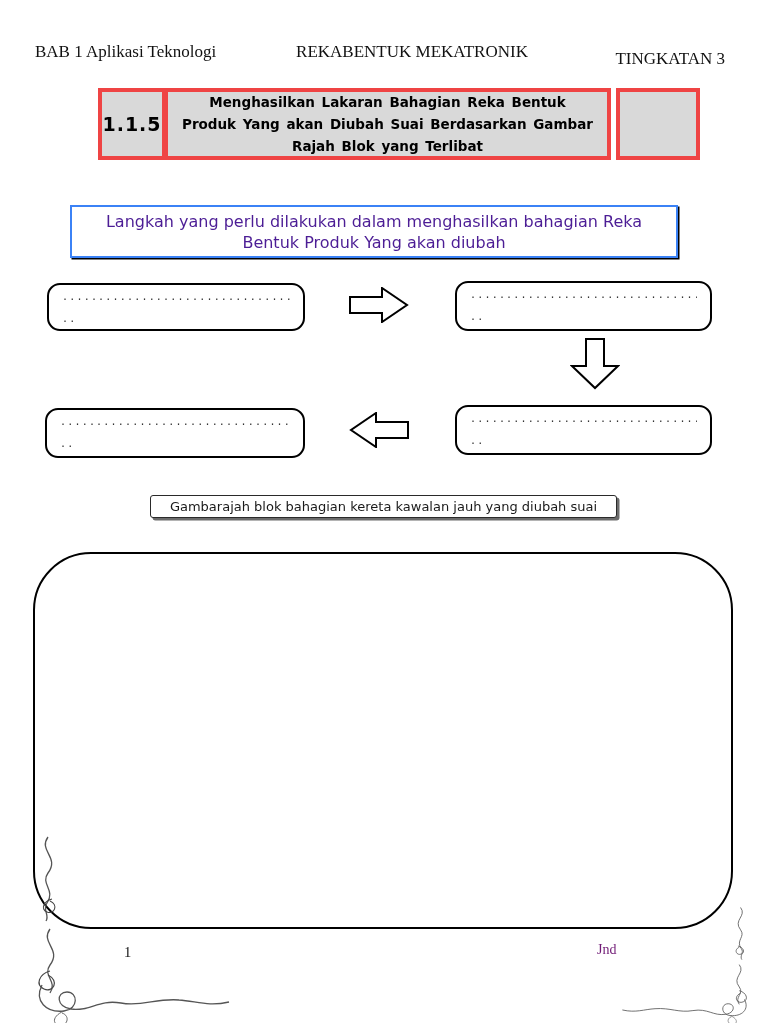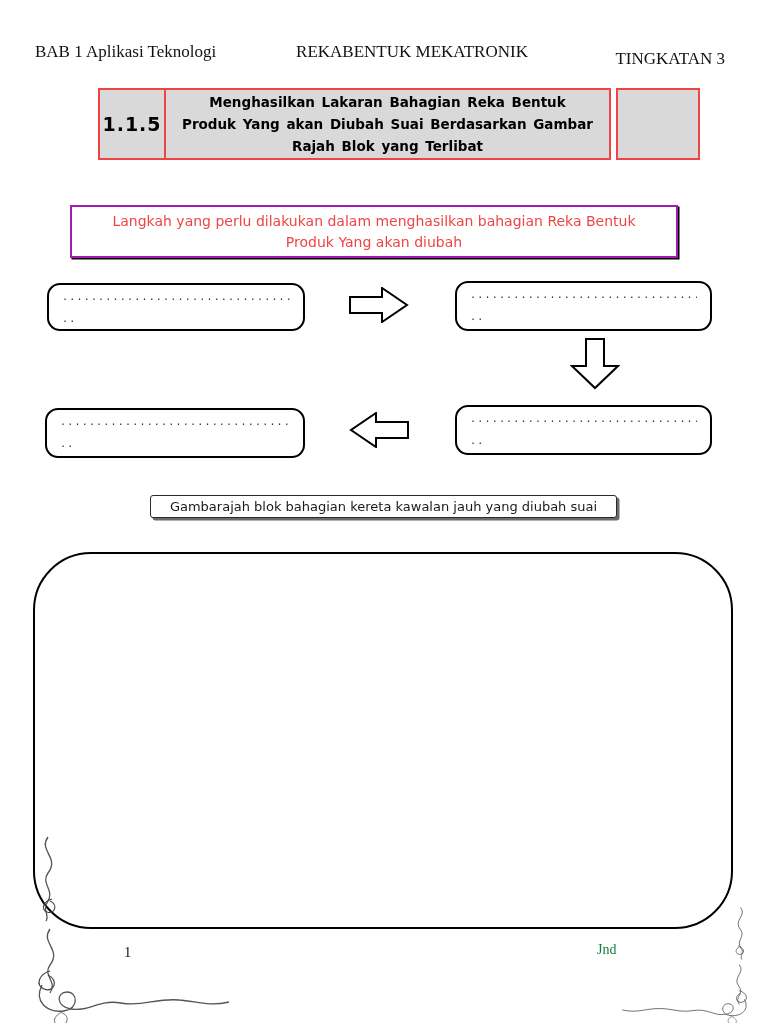--- a/index.html
+++ b/index.html
@@ -8,31 +8,31 @@
     font-family:"DejaVu Sans",sans-serif;color:#000;overflow:hidden;
   }
   
   .header{position:absolute;top:42px;left:35px;right:35px;height:18px;
     font-family:"Liberation Serif",serif;font-size:17px;color:#111;}
   .header .h-left{position:absolute;left:0;top:0;}
   .header .h-center{position:absolute;left:50%;transform:translateX(-50%);top:0;margin-left:28px;}
   .header .h-right{position:absolute;right:8px;top:0;margin-top:7px;}
   
   .task-table{position:absolute;left:78px;top:88px;display:flex;height:72px;}
-  .task-cell{background:#d9d9d9;border:2px solid #ef4444;box-sizing:border-box;height:72px;}
+  .task-cell{background:#d9d9d9;border:4px solid #ef4444;box-sizing:border-box;height:72px;}
   .cell-code{width:68px;display:flex;align-items:center;justify-content:center;
     font-weight:bold;font-size:19px;letter-spacing:1px;margin-left:20px;}
   .cell-desc{width:447px;margin-left:-2px;padding:2px 14px;display:flex;align-items:center;
     font-weight:bold;font-size:13.5px;line-height:22px;text-align:center;word-spacing:2px;}
   .cell-extra{width:84px;margin-left:5px;}
   
   .instruction-box{position:absolute;left:70px;top:205px;width:608px;height:53px;
-    border:2px solid #a21caf;box-shadow:1.5px 1.5px 0 #000;box-sizing:border-box;
+    border:2px solid #3b82f6;box-shadow:1.5px 1.5px 0 #000;box-sizing:border-box;
     display:flex;align-items:center;justify-content:center;text-align:center;
-    font-size:14px;line-height:21px;padding:0 24px;color:#ef4444;}
+    font-size:16px;line-height:21px;padding:0 24px;color:#4c1d95;}
   
   .flow-box{position:absolute;background:#fff;border:2.5px solid #000;border-radius:13px;
     box-sizing:border-box;padding:6px 13px;overflow:hidden;}
   .dots{font-family:"DejaVu Sans Mono",monospace;font-size:10px;letter-spacing:1.2px;
     white-space:nowrap;overflow:hidden;color:#333;line-height:12px;}
   .dots-2{margin-top:10px;}
   .fb-1{left:47px;top:283px;width:258px;height:48px;}
   .fb-2{left:455px;top:281px;width:257px;height:50px;}
   .fb-3{left:455px;top:405px;width:257px;height:50px;}
   .fb-4{left:45px;top:408px;width:260px;height:50px;}
@@ -45,21 +45,21 @@
     border:1.5px solid #2a2a2a;border-radius:3px;box-shadow:2.5px 2.5px 0 #6b6b6b;
     box-sizing:border-box;display:flex;align-items:center;justify-content:center;
     font-size:13px;color:#1a1a1a;background:#fff;}
   
   .drawing-area{position:absolute;left:33px;top:552px;width:700px;height:377px;
     border:2.5px solid #000;border-radius:58px;box-sizing:border-box;background:#fff;}
   
   .footer-page{position:absolute;left:124px;top:944px;font-family:"Liberation Serif",serif;
     font-size:14.5px;color:#111;}
   .footer-right{position:absolute;left:597px;top:942px;font-family:"Liberation Serif",serif;
-    font-size:14px;color:#15803d;}
+    font-size:14px;color:#701a75;}
   
   .flourish{position:absolute;pointer-events:none;}
   .fl-left{left:6px;top:833px;}
   .fl-right{right:0px;top:905px;transform:scaleX(-1);}
 </style>
 </head>
 <body>
 
 <div class="page">
 

